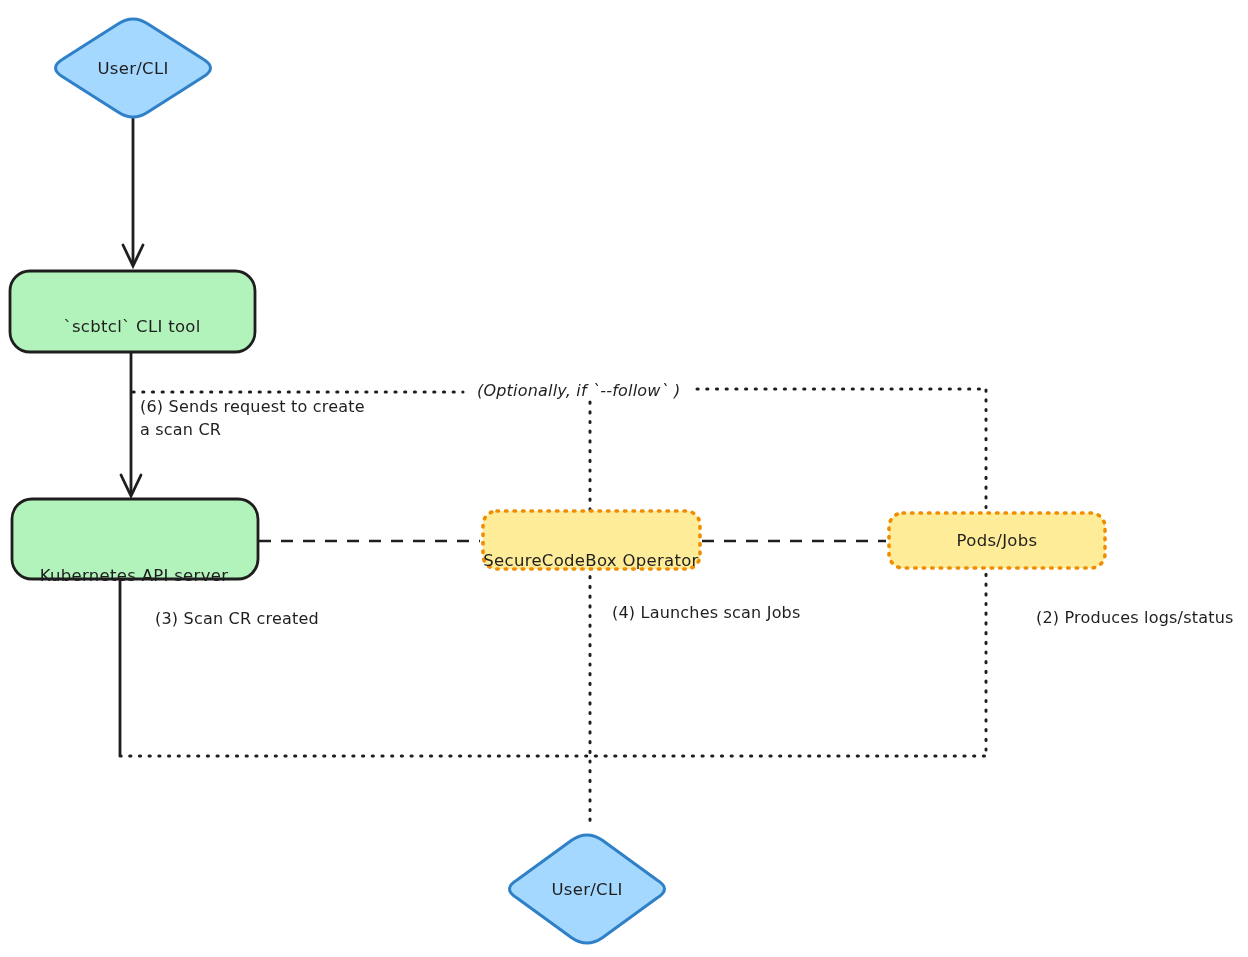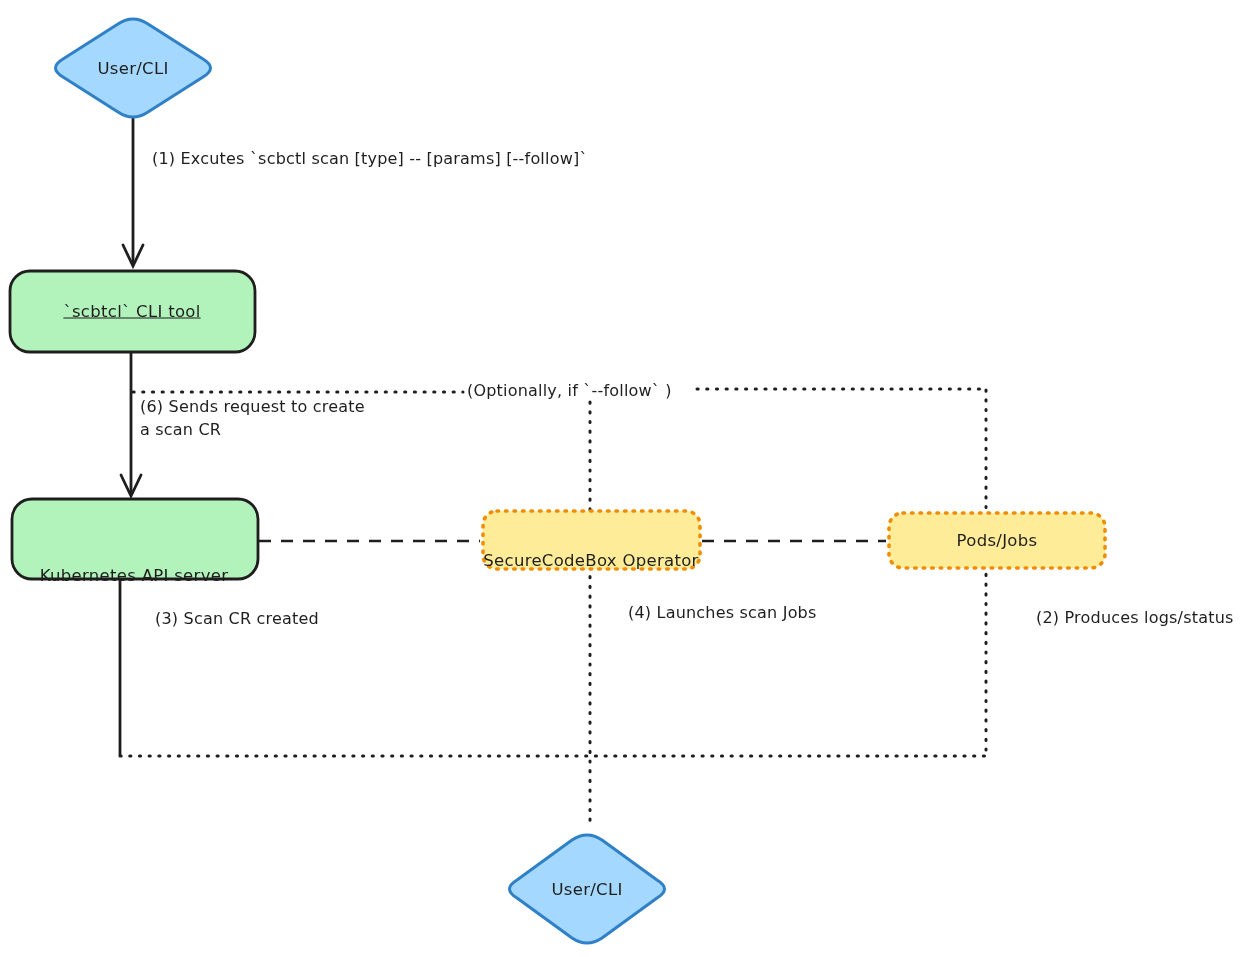--- a/index.html
+++ b/index.html
@@ -115,37 +115,36 @@
 
     <rect class="yellow-rect" x="483" y="511" width="217" height="58" rx="14" ry="14"></rect>
 
     <rect class="yellow-rect" x="889" y="513" width="216" height="55" rx="14" ry="14"></rect>
 
     <path class="diamond-shape" d="M 572,840 Q 587,830 602,840 L 657,880 Q 672,889 657,898 L 602,938 Q 587,948 572,938 L 517,898 Q 502,889 517,880 Z"></path>
   </svg>
 
   <div class="node-label" style="left:133px; top:68px;">User/CLI</div>
 
-  <div class="node-label" style="left:132px; top:311px;text-decoration:underline;">`scbtcl` CLI tool</div>
+  <div class="node-label" style="left:132px; top:326px;">`scbtcl` CLI tool</div>
 
   <div class="node-label" style="left:134px; top:539px;margin-top:36px;">Kubernetes API server</div>
 
   <div class="node-label" style="left:591px; top:560px;">SecureCodeBox Operator</div>
 
   <div class="node-label" style="left:997px; top:540px;">Pods/Jobs</div>
 
   <div class="node-label" style="left:587px; top:889px;">User/CLI</div>
 
-  <div class="edge-label" style="left:152px; top:149px;">(1) Excutes `scbctl scan [type] -- [params] [--follow]`</div>
 
   <div class="edge-label multiline" style="left:140px; top:395px;">(6) Sends request to create
 a scan CR</div>
 
-  <div class="edge-label" style="left:467px; top:381px;">(Optionally, if `--follow` )</div>
+  <div class="edge-label" style="left:477px; top:381px;font-style:italic;">(Optionally, if `--follow` )</div>
 
   <div class="edge-label" style="left:155px; top:609px;text-align:right;">(3) Scan CR created</div>
 
-  <div class="edge-label" style="left:628px; top:603px;">(4) Launches scan Jobs</div>
+  <div class="edge-label" style="left:612px; top:603px;">(4) Launches scan Jobs</div>
 
   <div class="edge-label" style="left:1036px; top:608px;">(2) Produces logs/status</div>
 
 
 </div>
 
 </body></html>

